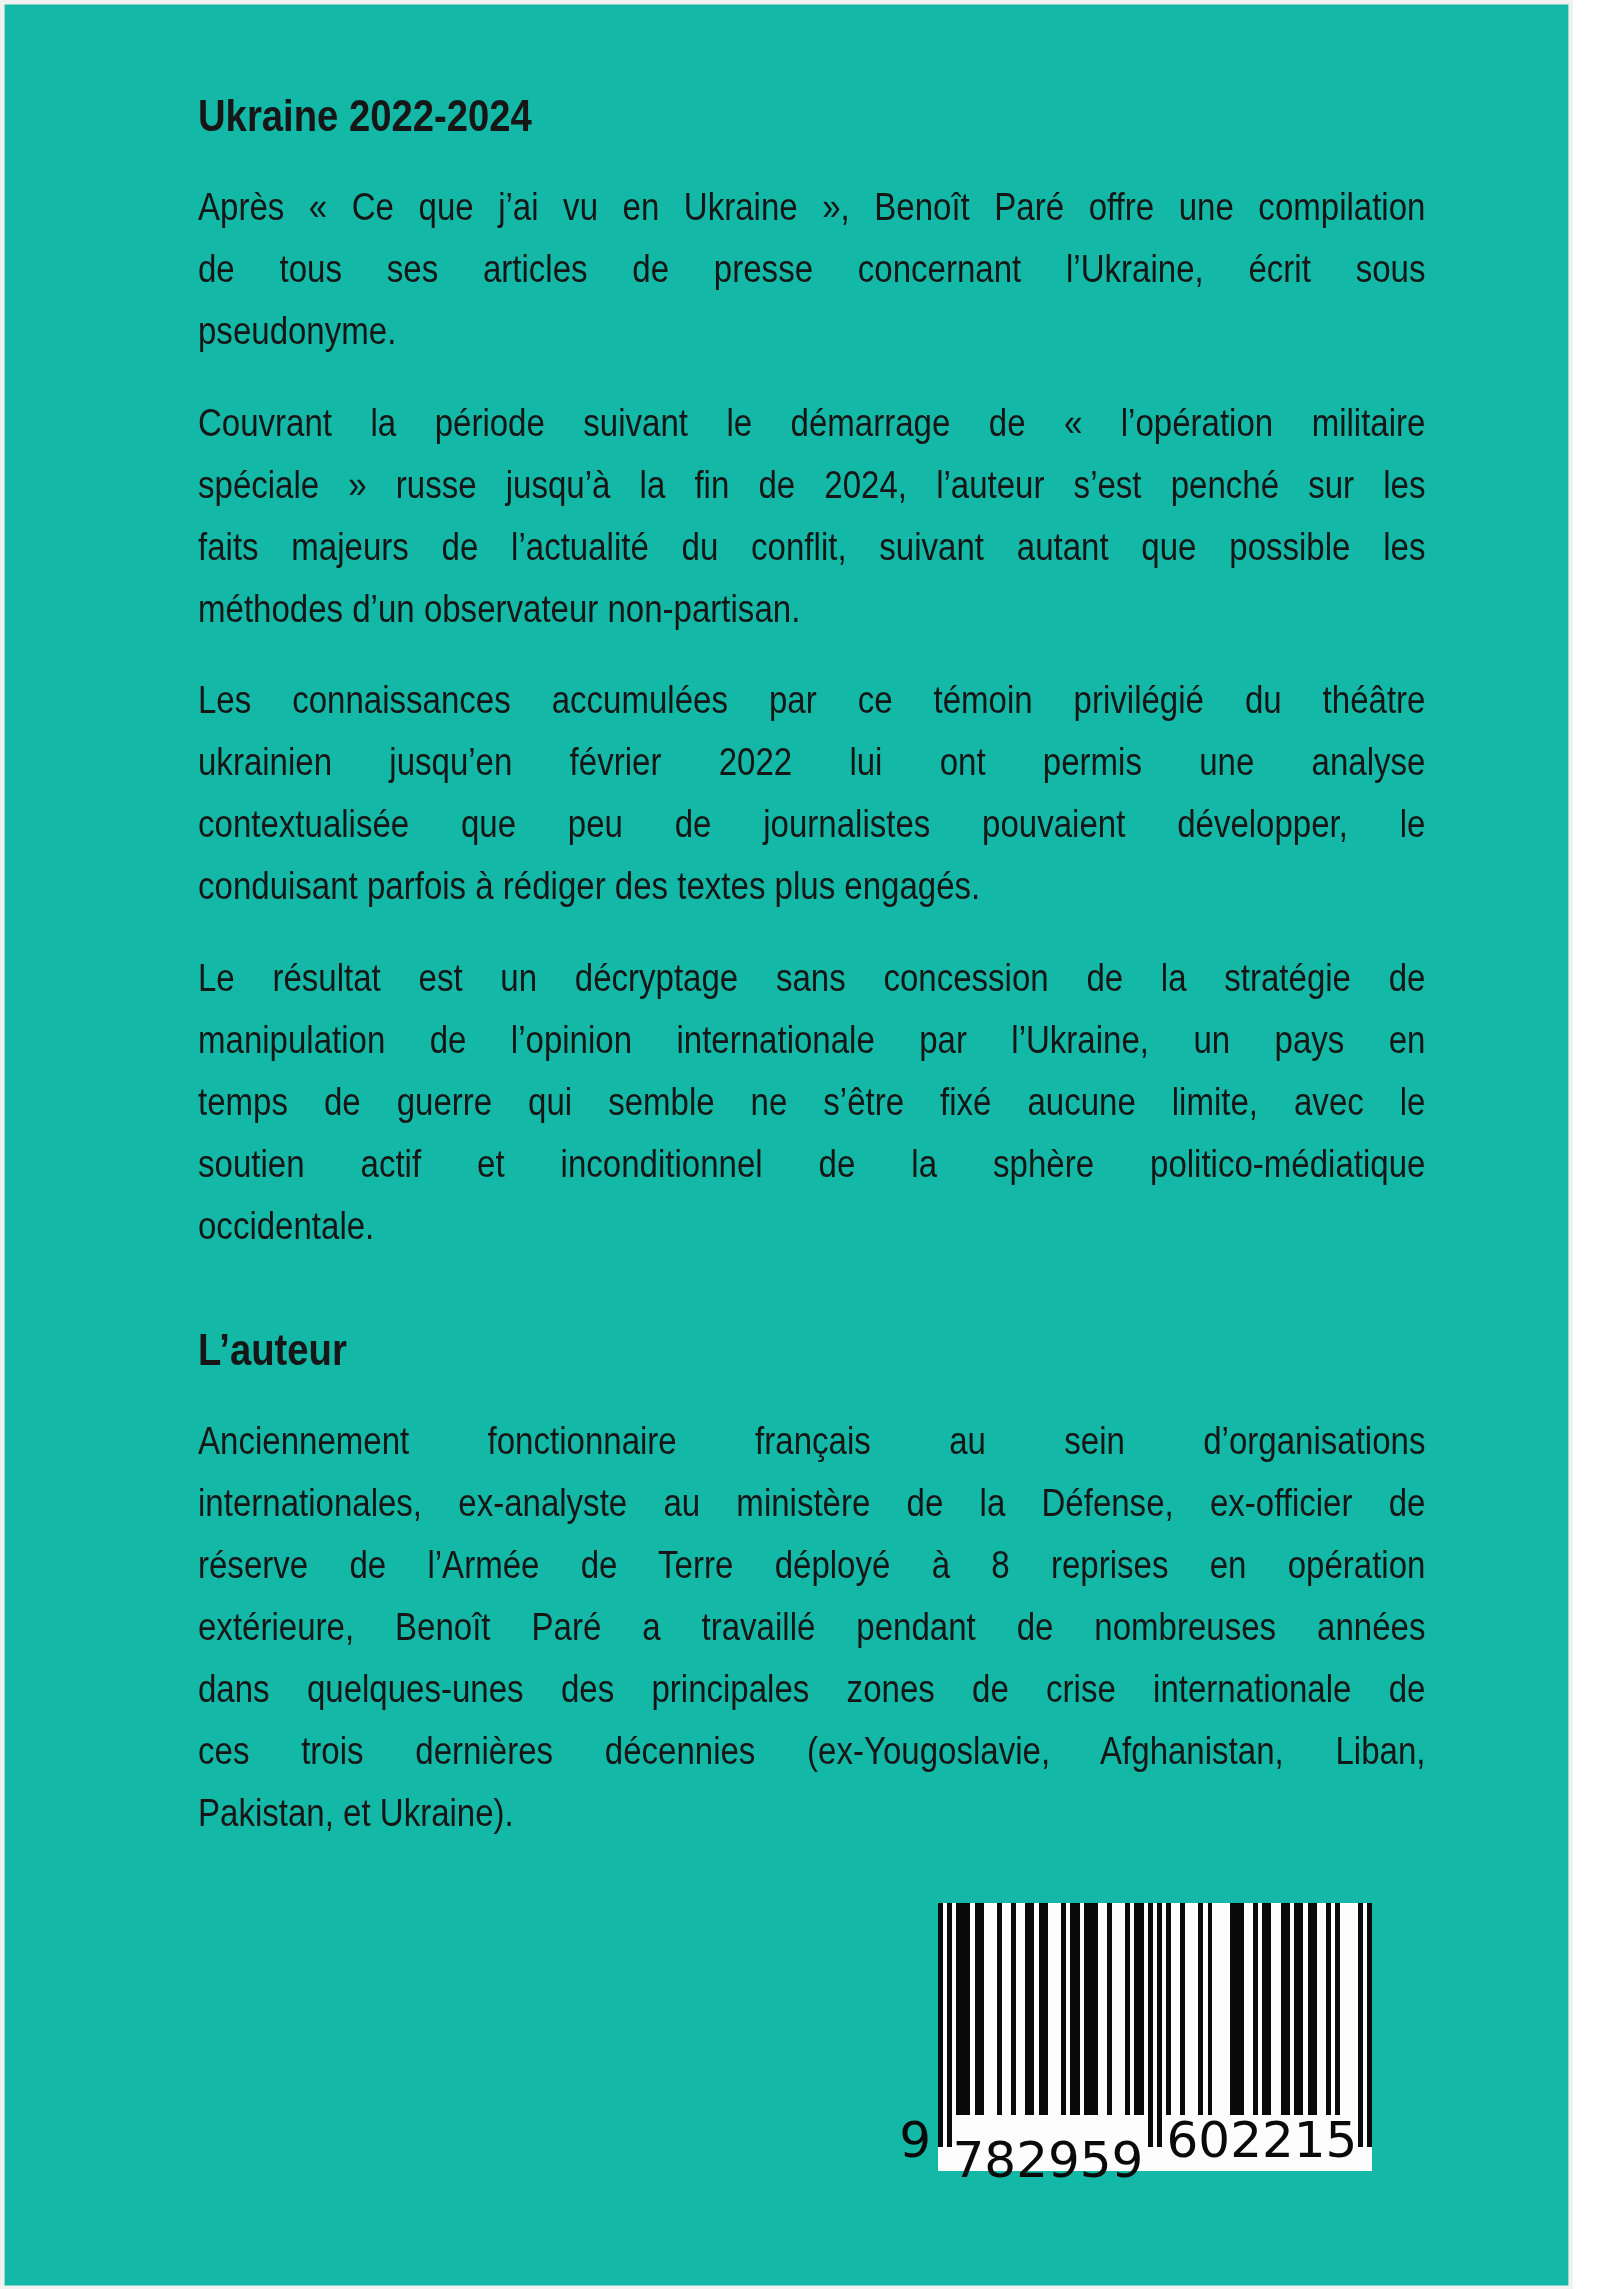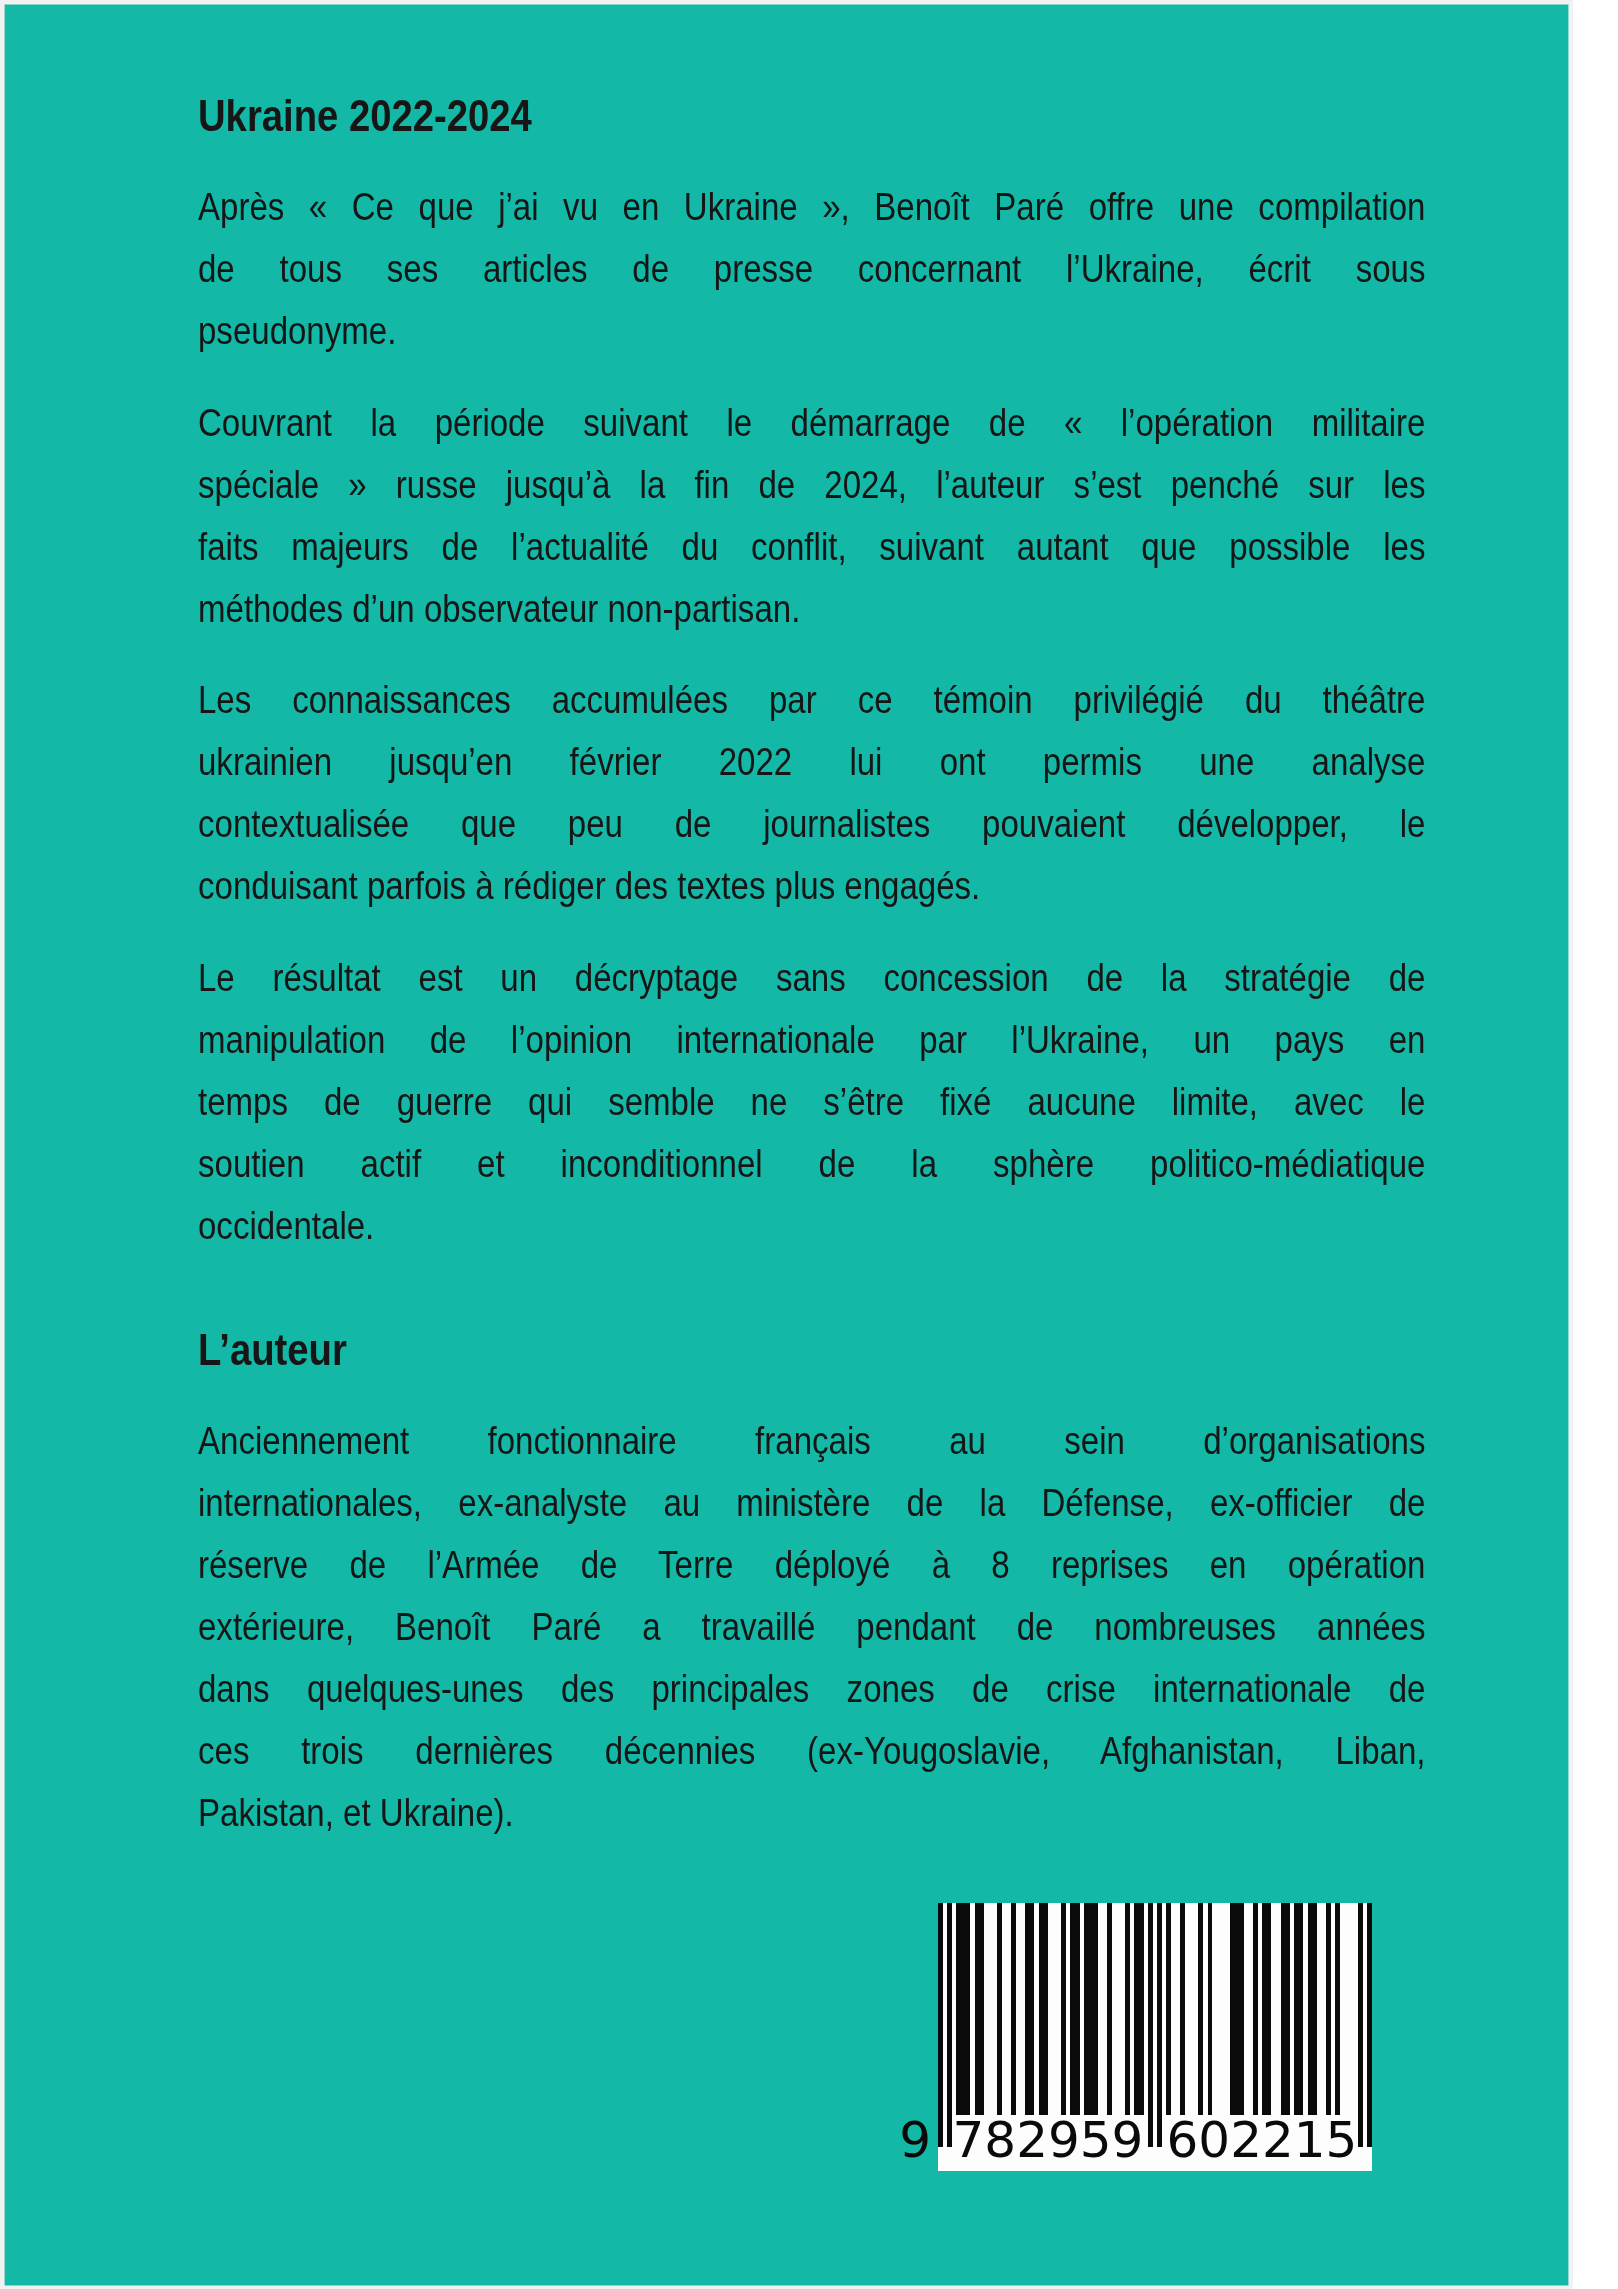--- a/index.html
+++ b/index.html
@@ -68,21 +68,21 @@
   .bc-digit {
     position: absolute;
     top: 210px;
     font-family: "DejaVu Sans", "Liberation Sans", sans-serif;
     font-size: 50px;
     line-height: 54px;
     color: #0a0a0a;
     font-weight: 400;
   }
   .bc-prefix { left: -44px; width: 37px; text-align: right; }
-  .bc-g1     { left: 14px;  width: 192px; text-align: center; }
+  .bc-g1     { left: 14px;  width: 192px; text-align: center; margin-top: 20px; }
   .bc-g2     { left: 228px; width: 192px; text-align: center; }
 </style>
 </head>
 <body>
 
 <div class="page">
   <div class="content">
     <h1 class="title">Ukraine 2022-2024</h1>
 
     <div id="synopsis">

